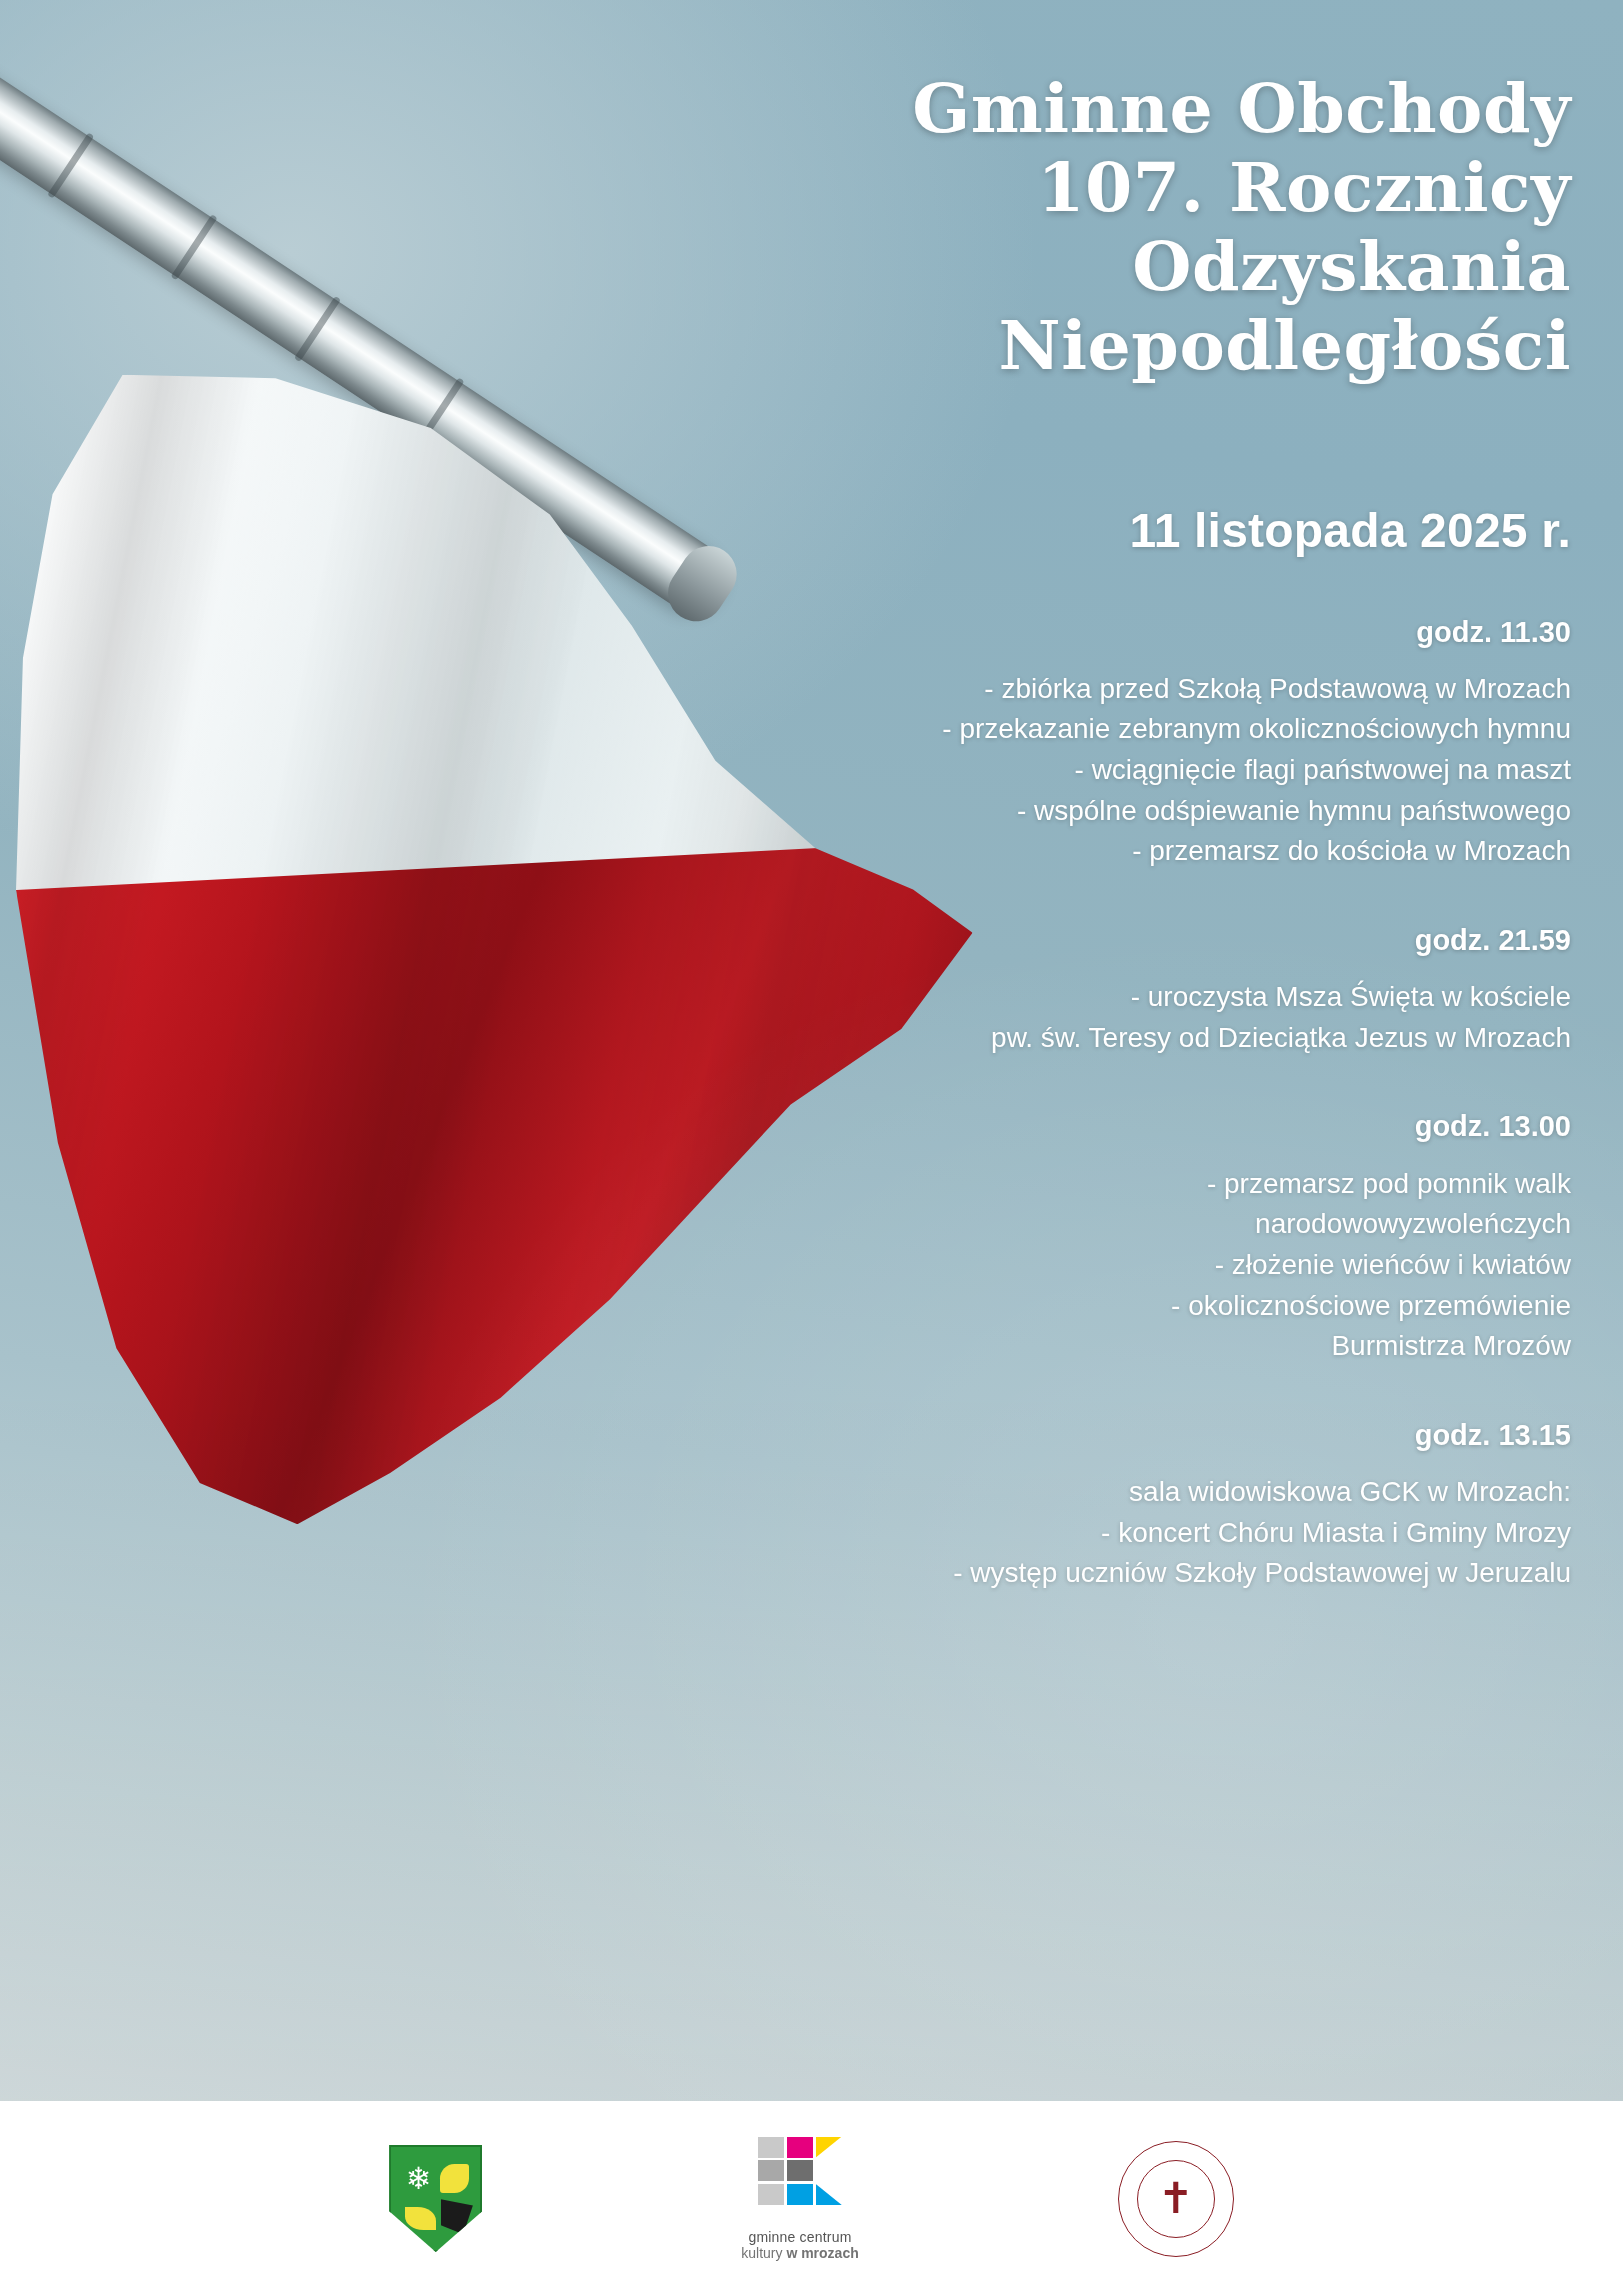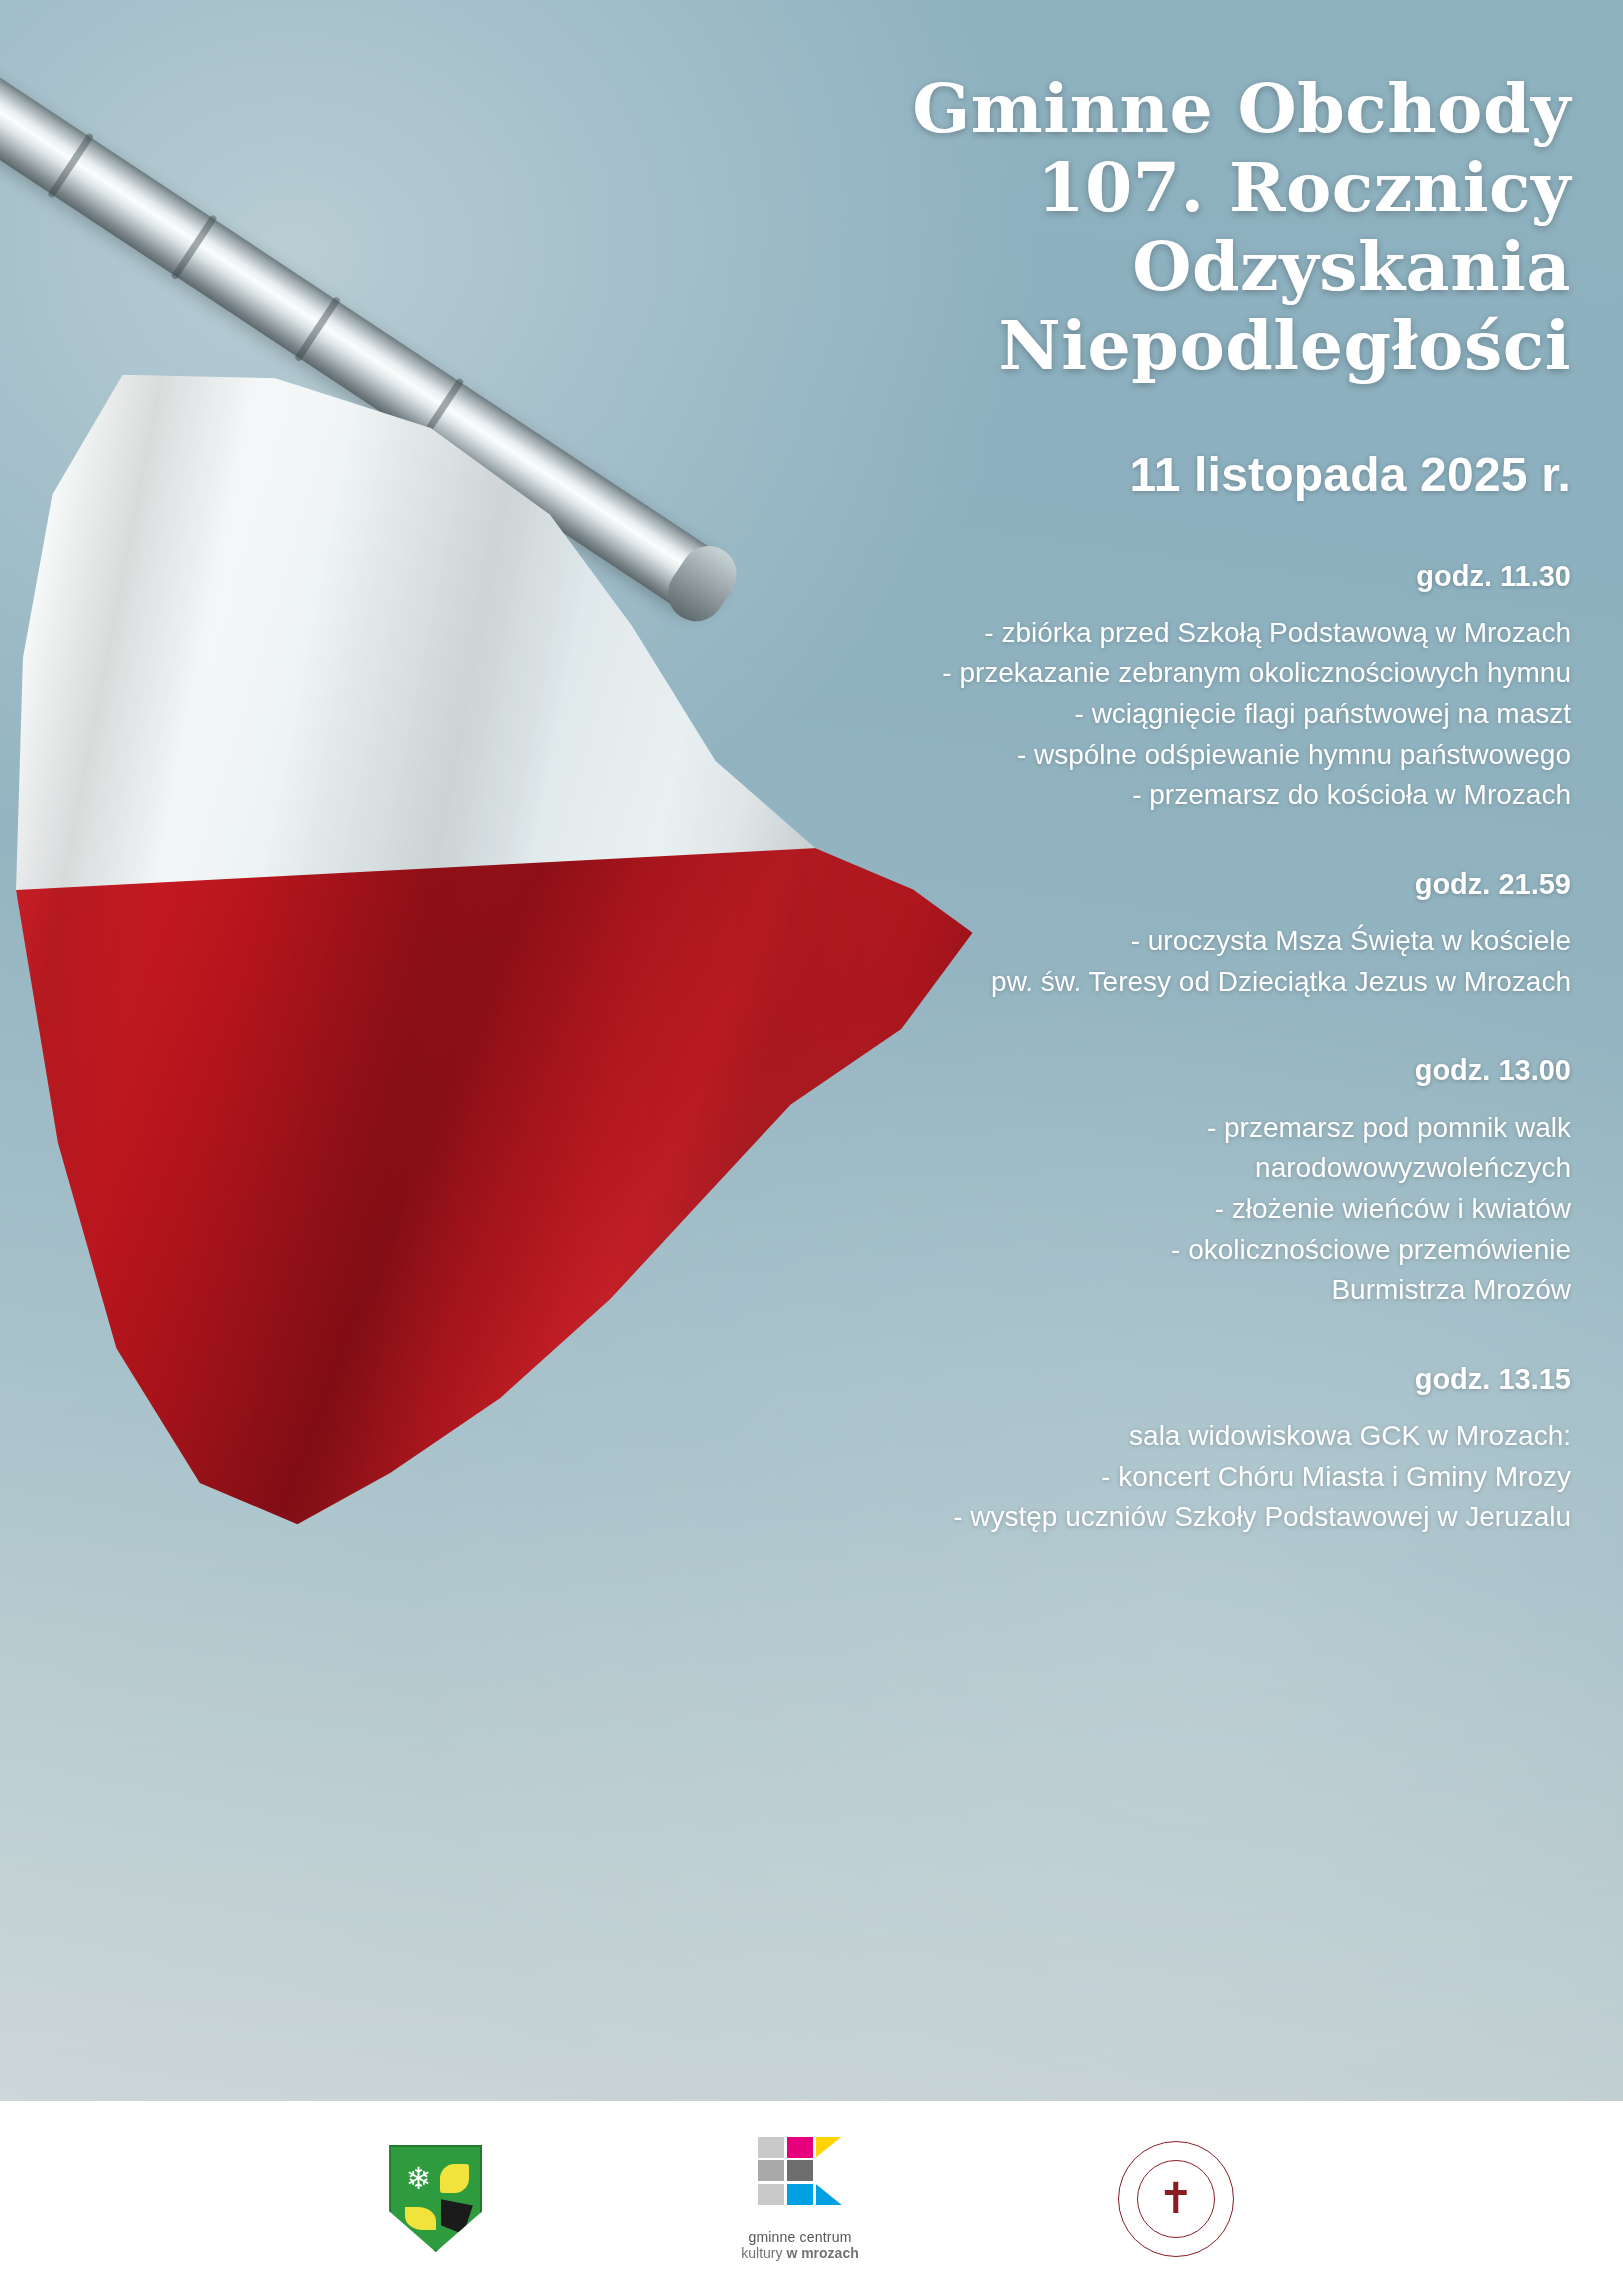--- a/index.html
+++ b/index.html
@@ -119,21 +119,21 @@
     font-family: "DejaVu Serif", serif;
     font-weight: 700;
     font-size: 68px;
     line-height: 1.16;
     letter-spacing: 0.5px;
     text-shadow: 0 1.9px 7.4px rgba(0,0,0,0.28);
   }
   .title .ln { display: block; }
 
   .date {
-    margin-top: 62px;
+    margin-top: 118px;
     font-size: 48px;
     font-weight: 700;
     letter-spacing: 0.2px;
     text-shadow: 0 1.4px 5.6px rgba(0,0,0,0.25);
   }
 
   .block { margin-top: 52px; }
   .block .hour {
     font-size: 29px;
     font-weight: 700;

